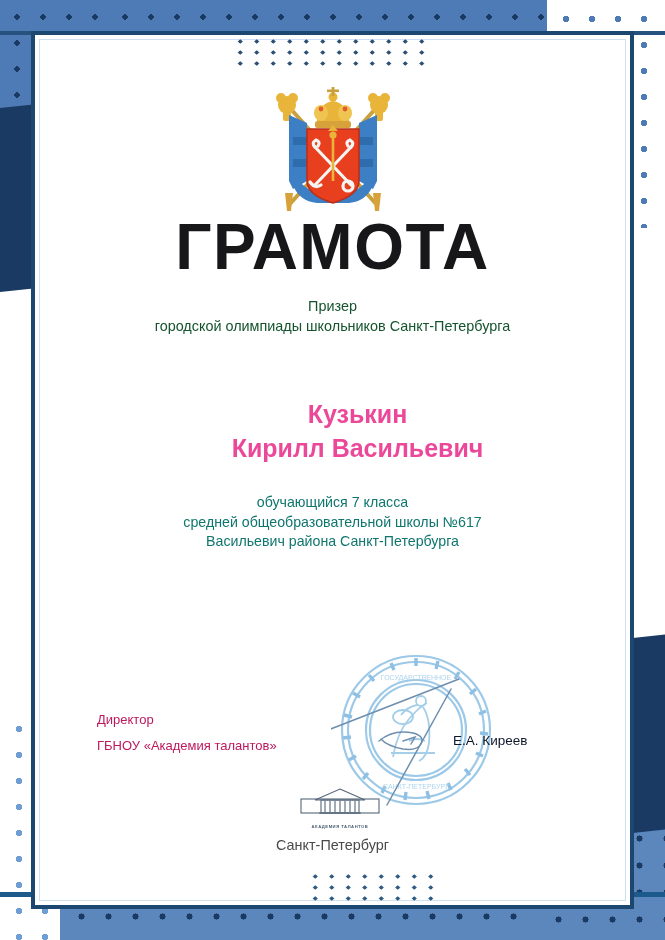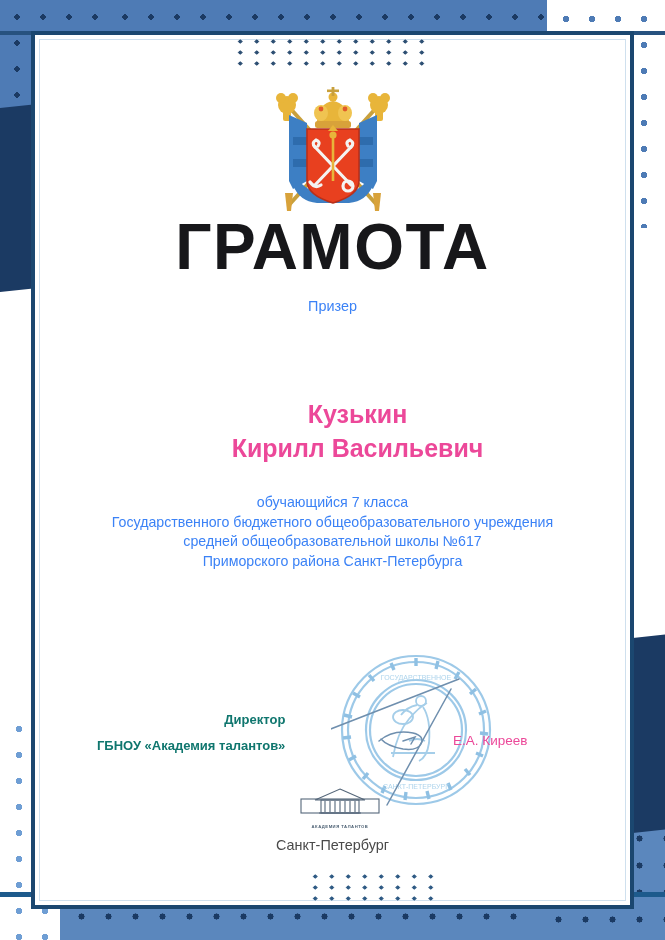--- a/index.html
+++ b/index.html
@@ -168,57 +168,56 @@
     color: #17171a;
     line-height: 1;
   }
 
   .award-block {
     position: absolute;
     left: 0; top: 262px;
     width: 595px;
     font-size: 14.4px;
     line-height: 19.6px;
-    color: #3b82f6;
+    color: #14532d;
   }
 
   .recipient {
     position: absolute;
     left: 0; top: 362px;
     width: 645px;
     color: #ec4899;
     font-weight: bold;
   }
   .recipient .surname { font-size: 25px; line-height: 34px; }
   .recipient .fullname { font-size: 25px; line-height: 34px; }
 
   .school-block {
     position: absolute;
     left: 0; top: 458px;
     width: 595px;
     font-size: 14.2px;
     line-height: 19.6px;
-    color: #3b82f6;
+    color: #0f766e;
   }
 
   
   .sign-title {
     position: absolute;
     left: 62px; top: 672px;
     font-size: 13px;
-    color: #0f766e;
-    text-align: right;
+    color: #be185d;
+    text-align: left;
     line-height: 26px;
-    font-weight: bold;
   }
   .sign-name {
     position: absolute;
     left: 418px; top: 698px;
     font-size: 13.5px;
-    color: #ec4899;
+    color: #0f172a;
     text-align: center;
   }
 
   .seal {
     position: absolute;
     left: 296px; top: 610px;
     width: 170px; height: 170px;
     pointer-events: none;
   }
   .academy-logo {
@@ -330,32 +329,32 @@
           <circle cx="74" cy="50" r="3.6" fill="#e8b53a"></circle>
           <path d="M69 46 L74 40 L79 46 Z" fill="#e8b53a"></path>
         </g>
       </svg>
     </div>
 
     <div class="title">ГРАМОТА</div>
 
     <div class="award-block">
       <div>Призер</div>
+      <div>городской олимпиады школьников Санкт-Петербурга</div>
     </div>
 
     <div class="recipient">
       <div class="surname">Кузькин</div>
       <div class="fullname">Кирилл Васильевич</div>
     </div>
 
     <div class="school-block">
       <div>обучающийся 7 класса</div>
-      <div>Государственного бюджетного общеобразовательного учреждения</div>
       <div>средней общеобразовательной школы  №617</div>
-      <div>Приморского района Санкт-Петербурга</div>
+      <div>Васильевич района Санкт-Петербурга</div>
     </div>
 
     <svg class="seal" viewBox="0 0 170 170">
       <g fill="none" stroke="#9dc9e8" stroke-width="2.2">
         <circle cx="85" cy="85" r="74"></circle>
         <circle cx="85" cy="85" r="68"></circle>
         <circle cx="85" cy="85" r="50"></circle>
         <circle cx="85" cy="85" r="46"></circle>
       </g>
       <g stroke="#8fc0e3" stroke-width="3.4">

